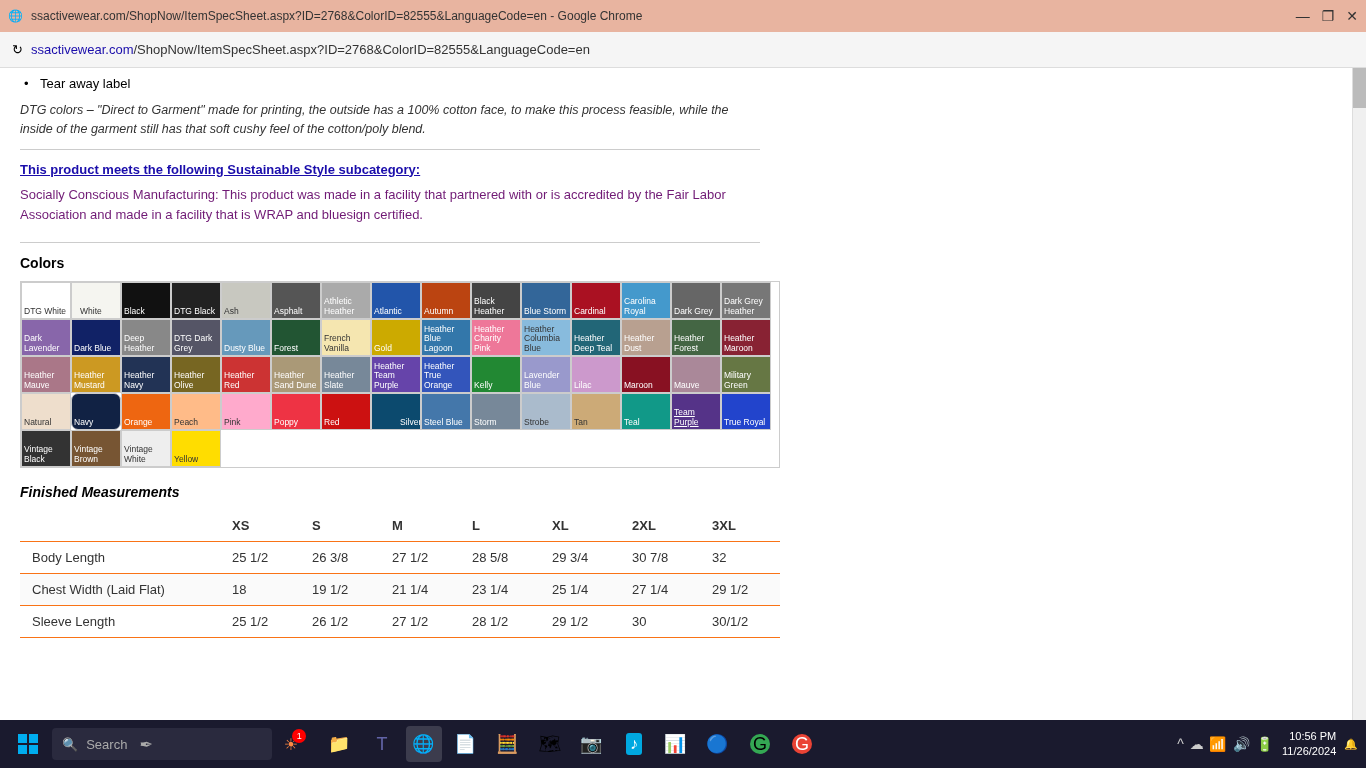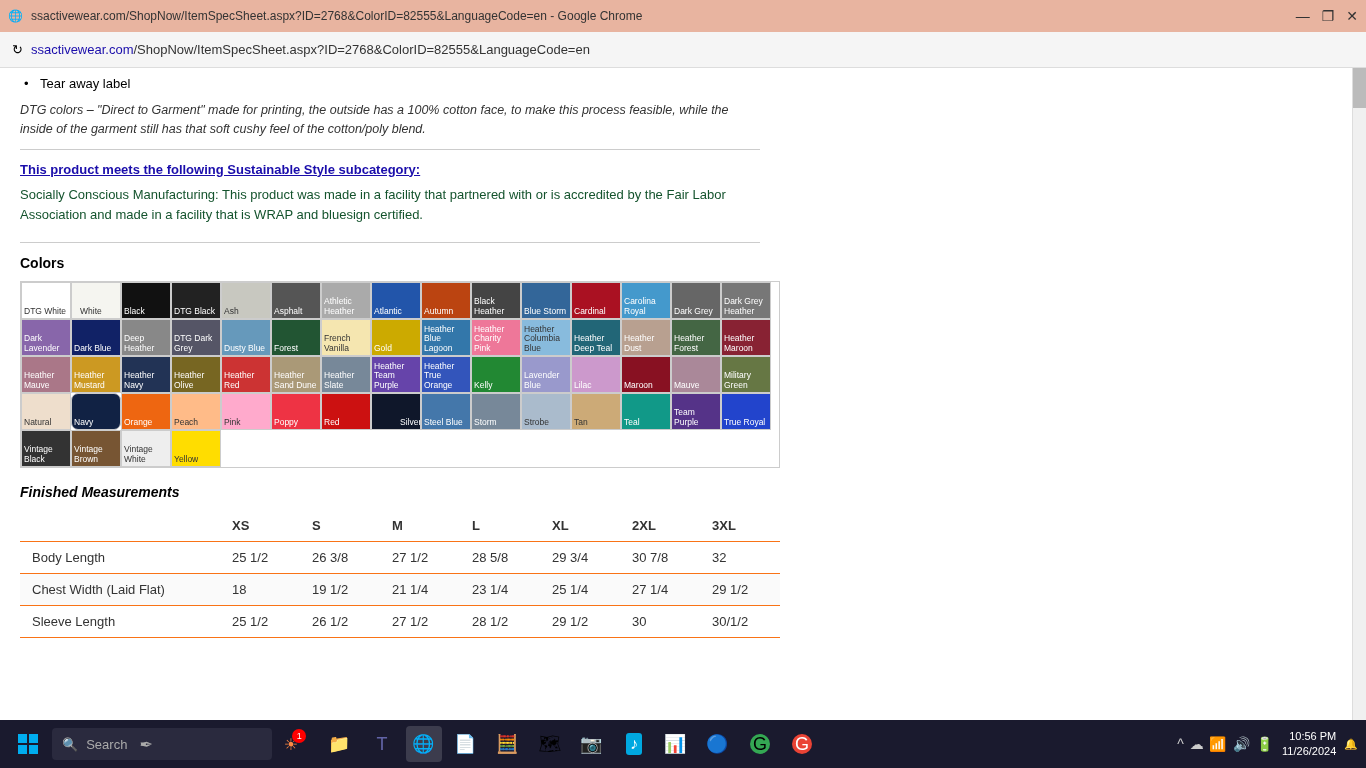--- a/index.html
+++ b/index.html
@@ -73,21 +73,21 @@
       max-width: 780px;
     }
 
     .bullet-item { padding-left: 20px; position: relative; margin-bottom: 4px; font-size: 13px; }
     .bullet-item::before { content: '•'; position: absolute; left: 4px; }
 
     .dtg-text { font-style: italic; font-size: 12.5px; color: #333; margin: 10px 0; line-height: 1.5; }
 
     .sustainable-link { color: #1a0dab; text-decoration: underline; font-weight: bold; font-size: 13px; display: block; margin: 12px 0 8px; }
 
-    .socially-text { font-size: 13px; color: #14532d; line-height: 1.6; margin-bottom: 16px; }
+    .socially-text { font-size: 13px; color: #701a75; line-height: 1.6; margin-bottom: 16px; }
 
     hr.section-divider { border: none; border-top: 1px solid #ccc; margin: 8px 0 12px; }
 
     
     .section-title { font-size: 14px; font-weight: bold; margin: 8px 0 10px; color: #000; }
 
     .color-grid { display: flex; flex-wrap: wrap; border: 1px solid #ccc; width: 760px; }
 
     .color-cell {
       width: 50px;
@@ -262,27 +262,27 @@
         <div class="color-cell" style="background: rgb(136, 17, 34);">Maroon</div>
         <div class="color-cell" style="background: rgb(170, 136, 153);">Mauve</div>
         <div class="color-cell" style="background: rgb(102, 119, 68);">Military Green</div>
         <div class="color-cell dark-text" style="background: rgb(238, 222, 204);">Natural</div>
         <div class="color-cell" style="background: rgb(17, 34, 68); border-radius: 7px;">Navy</div>
         <div class="color-cell" style="background: rgb(238, 102, 17);">Orange</div>
         <div class="color-cell dark-text" style="background: rgb(255, 187, 136);">Peach</div>
         <div class="color-cell dark-text" style="background: rgb(255, 170, 204);">Pink</div>
         <div class="color-cell" style="background: rgb(238, 51, 68);">Poppy</div>
         <div class="color-cell" style="background: rgb(204, 17, 17);">Red</div>
-        <div class="color-cell" style="background: #0f172a; padding-left: 28px;">Silver</div>
+        <div class="color-cell" style="background: #0c4a6e; padding-left: 28px;">Silver</div>
         <div class="color-cell" style="background: rgb(68, 119, 170);">Steel Blue</div>
         <div class="color-cell" style="background: rgb(119, 136, 153);">Storm</div>
         <div class="color-cell dark-text" style="background: rgb(170, 187, 204);">Strobe</div>
         <div class="color-cell dark-text" style="background: rgb(204, 170, 119);">Tan</div>
         <div class="color-cell" style="background: rgb(17, 153, 136);">Teal</div>
-        <div class="color-cell" style="background: rgb(85, 51, 136);">Team Purple</div>
+        <div class="color-cell" style="background: rgb(85, 51, 136); text-decoration: underline;">Team Purple</div>
         <div class="color-cell" style="background: rgb(34, 68, 204);">True Royal</div>
         <div class="color-cell" style="background: rgb(51, 51, 51);">Vintage Black</div>
         <div class="color-cell" style="background: rgb(119, 85, 51);">Vintage Brown</div>
         <div class="color-cell dark-text" style="background: rgb(238, 238, 238);">Vintage White</div>
         <div class="color-cell dark-text" style="background: rgb(255, 221, 0);">Yellow</div>
       </div>
 
     <div class="measurements-title">Finished Measurements</div>
 
     <table class="measurements-table">

